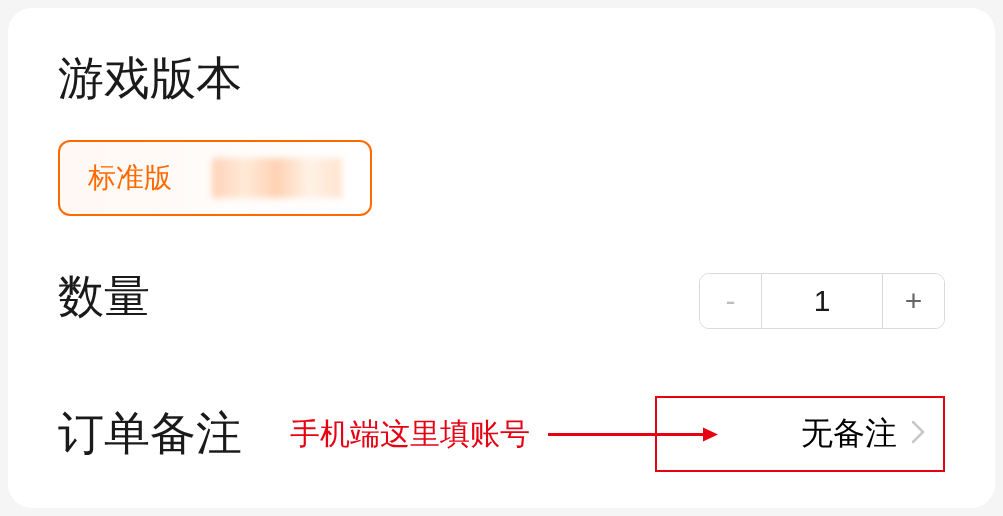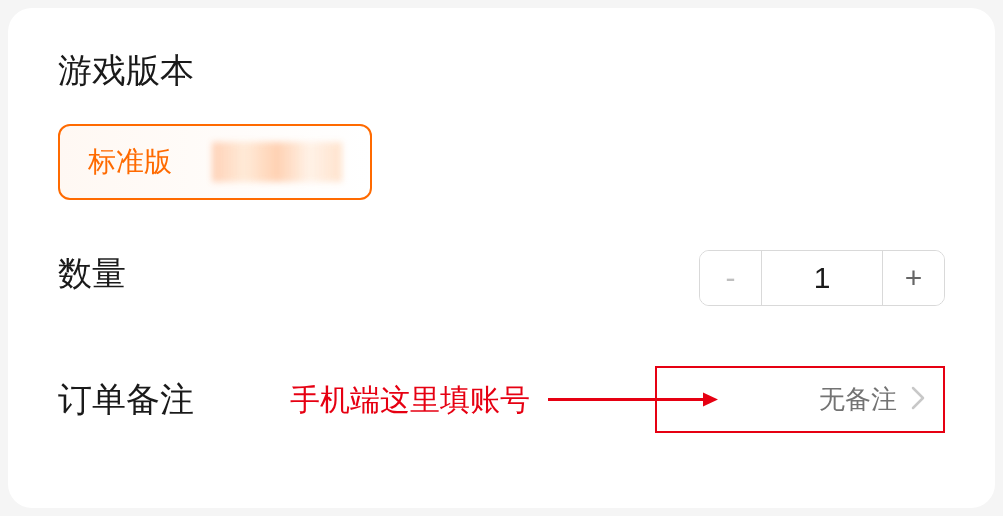--- a/index.html
+++ b/index.html
@@ -19,21 +19,21 @@
     .card {
       background: #ffffff;
       border-radius: 24px;
       padding: 40px 50px;
       width: 100%;
       height: 100%;
       position: relative;
     }
     
     .section-label {
-      font-size: 34px;
+      font-size: 46px;
       color: #1a1a1a;
       font-weight: 400;
       margin-bottom: 30px;
     }
     
     .version-chip {
       display: inline-flex;
       align-items: center;
       gap: 40px;
       border: 2px solid #ff6a00;
@@ -146,22 +146,22 @@
       border: 2.5px solid #e60012;
       padding: 14px 18px 14px 40px;
       display: flex;
       align-items: center;
       gap: 14px;
       min-width: 290px;
       justify-content: flex-end;
     }
     
     .remark-placeholder {
-      color: #737373;
-      font-size: 26px;
+      color: #000000;
+      font-size: 32px;
     }
     
     .chevron-right {
       color: #c8c8c8;
       font-size: 26px;
       line-height: 1;
     }
   </style>
 </head>
 <body>

